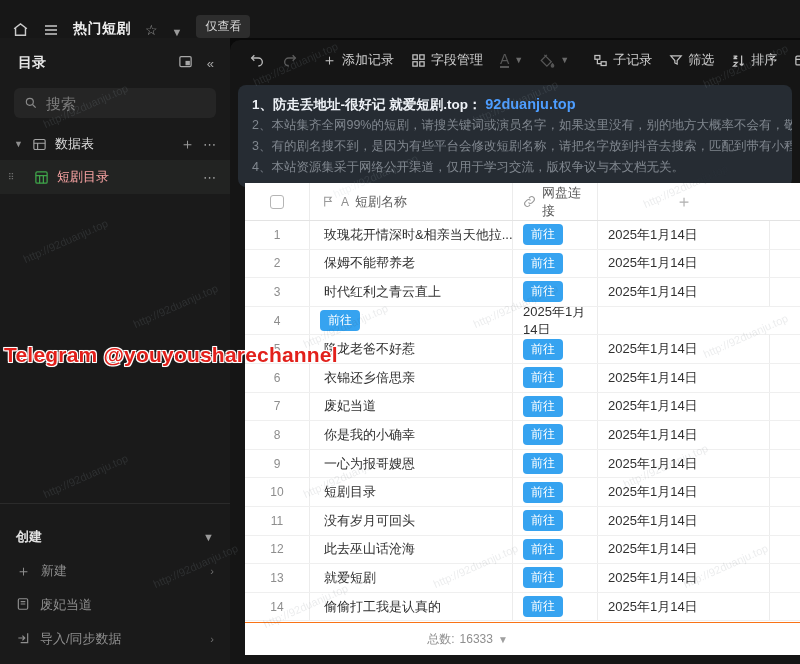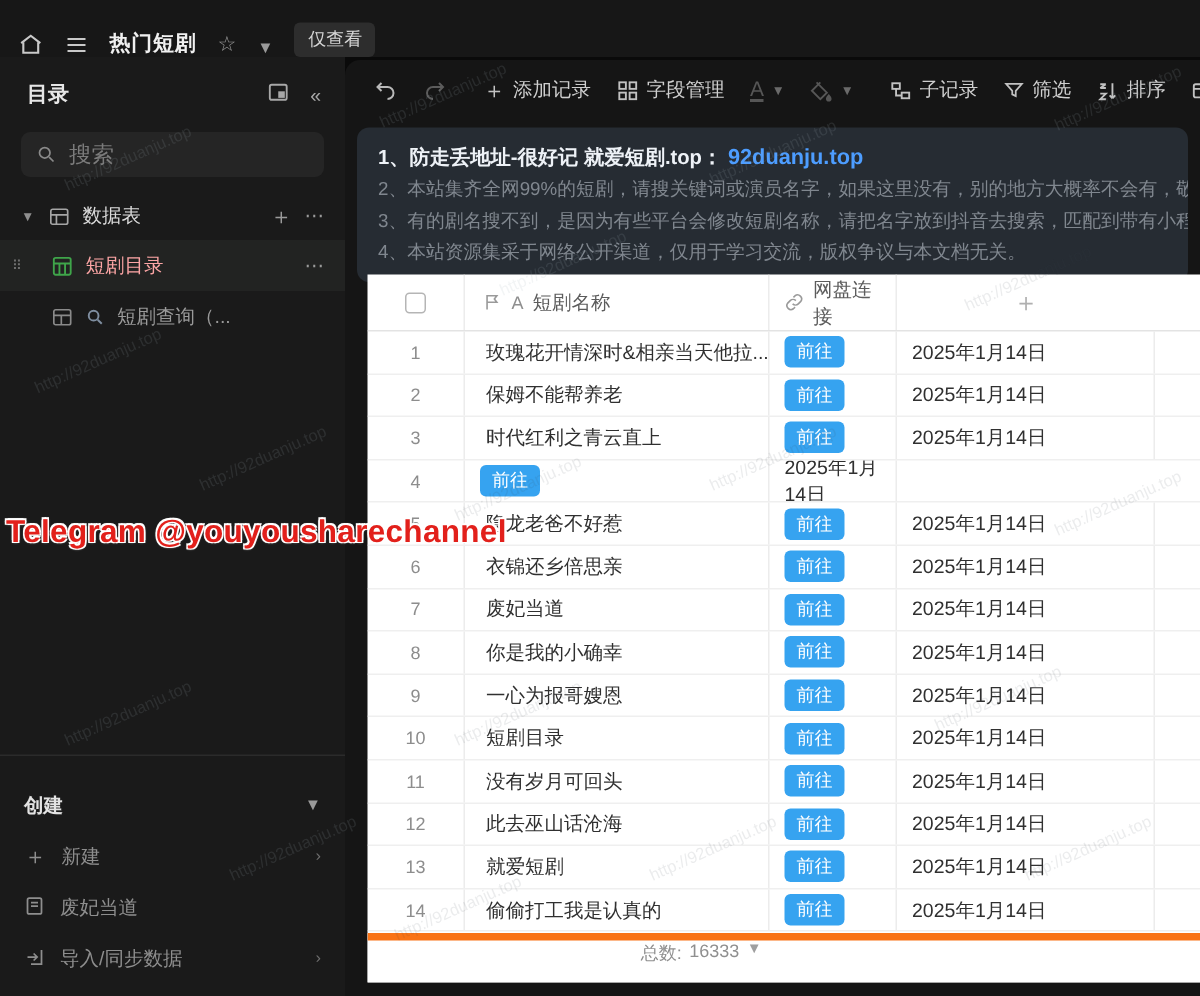--- a/index.html
+++ b/index.html
@@ -68,22 +68,22 @@
   .cell:last-child { border-right:none; }
   .c-num { justify-content:center; color:#8d8d8d; font-size:12px; }
   .chkbox { width:14px; height:14px; border:1.5px solid #b5b5b5; border-radius:3px; }
   .h-ic { color:#9a9a9a; margin-right:6px; display:flex; align-items:center; }
   .h-a { color:#8f8f8f; margin-right:6px; font-size:12px; }
   .h-plus { color:#b0b0b0; font-size:17px; justify-content:center; cursor:pointer; }
   .trow { height:28.6px; border-bottom:1px solid #efefef; font-size:13px; color:#303030; }
   .c-name { padding-left:14px; white-space:nowrap; }
   .go-btn { background:#36a3f0; color:#fff; font-size:12px; border:none; border-radius:4px;
     width:40px; height:21px; cursor:pointer; font-family:inherit; }
-  .tfoot { margin-top:auto; height:33px; border-top:5px solid #f97316; background:#fff;
-    display:flex; justify-content:center; padding-right:110px;
+  .tfoot { margin-top:auto; height:33px; border-top:1px solid #f97316; background:#fff;
+    display:flex; align-items:center; justify-content:center; padding-right:110px;
     color:#8f8f8f; font-size:12px; gap:5px; }
   .tfoot .fchev { font-size:10px; color:#9f9f9f; }
 
   
   .wm { position:absolute; font-size:11px; color:rgba(165,175,185,0.14);
     transform:rotate(-24deg); white-space:nowrap; z-index:6; pointer-events:none; }
   .wm.onwhite { color:rgba(60,70,80,0.10); }
   .red-wm { position:absolute; left:4px; top:343px; z-index:9; pointer-events:none;
     font-size:21px; font-weight:700; color:#e2201b; letter-spacing:.2px;
     text-shadow:-1px -1px 0 #fff,1px -1px 0 #fff,-1px 1px 0 #fff,1px 1px 0 #fff,0 0 2px #fff; }
@@ -147,35 +147,20 @@
     <span class="t-ic">
       <svg width="15" height="15" viewBox="0 0 24 24" fill="none" stroke="#3fa54a" stroke-width="2">
           <rect x="3" y="3" width="18" height="18" rx="2"></rect>
           <path d="M3 9h18M9 9v12M15 9v12"></path>
         </svg>
     </span>
     <span class="grow lbl">短剧目录</span>
     <span class="sb-dim">⋯</span>
   </div>
 
-  <div class="sb-row sb-item dim2">
-    <span class="t-ic">
-      <svg width="15" height="15" viewBox="0 0 24 24" fill="none" stroke="#8a8a8a" stroke-width="1.8">
-          <rect x="3" y="4" width="18" height="16" rx="2"></rect>
-          <path d="M3 10h18M11 10v10"></path>
-        </svg>
-    </span>
-    <span class="t-ic">
-      <svg width="13" height="13" viewBox="0 0 24 24" fill="none" stroke="#7f8ea0" stroke-width="2.4">
-          <circle cx="10" cy="10" r="6"></circle>
-          <path d="M15 15l5 5"></path>
-        </svg>
-    </span>
-    <span class="grow lbl">短剧查询（...</span>
-  </div>
 
   <div class="sb-bottom">
     <div class="sb-create">
       <span>创建</span>
       <span class="chev">▼</span>
     </div>
     <div class="sb-brow">
       <span style="font-size:15px;">＋</span>
       <span>新建</span>
       <span class="arr">›</span>

